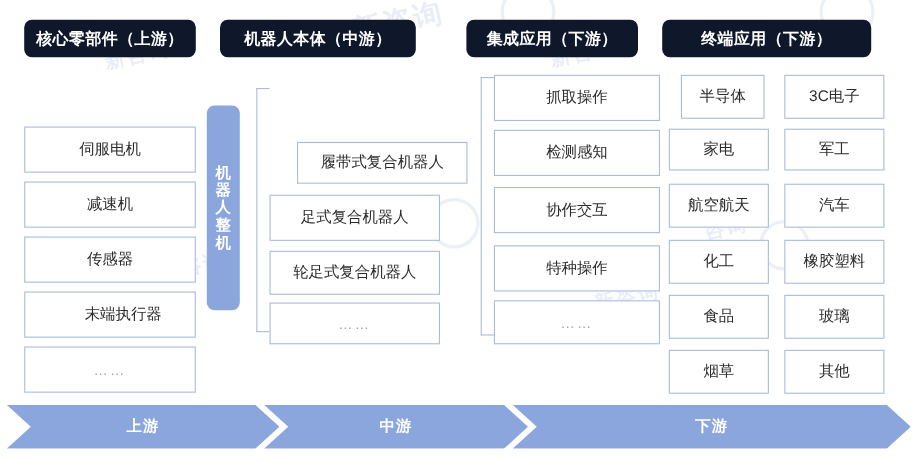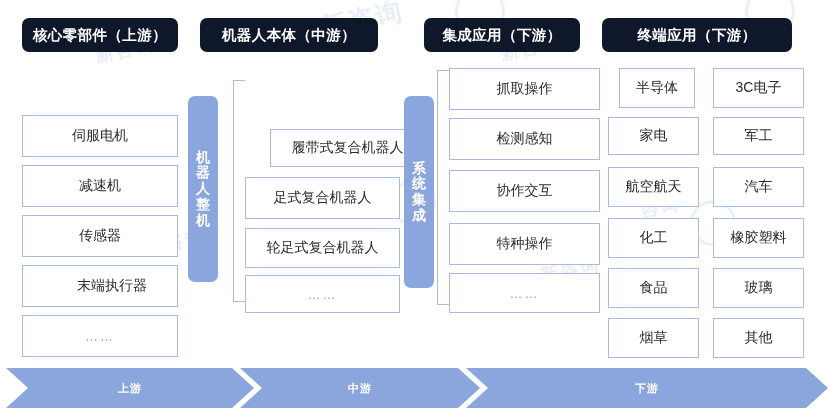--- a/index.html
+++ b/index.html
@@ -90,21 +90,21 @@
     box-sizing:border-box;
   }
 
   
   .ribbon{position:absolute;left:0;top:368px;width:835px;height:40px;}
   .chev{
     position:absolute;
     top:0;height:40px;
     background:#8ba6dd;
     color:#ffffff;
-    font-size:11px;
+    font-size:14px;
     font-weight:bold;
     display:flex;align-items:center;justify-content:center;
     letter-spacing:1px;
     box-sizing:border-box;
   }
   .chev.c1{ clip-path:polygon(0 0, calc(100% - 22px) 0, 100% 50%, calc(100% - 22px) 100%, 0 100%, 22px 50%); }
   .chev.c2{ clip-path:polygon(0 0, calc(100% - 22px) 0, 100% 50%, calc(100% - 22px) 100%, 0 100%, 22px 50%); }
   .chev.c3{ clip-path:polygon(0 0, calc(100% - 22px) 0, 100% 50%, calc(100% - 22px) 100%, 0 100%, 22px 50%); }
 </style>
 </head>
@@ -139,23 +139,20 @@
   <div class="vpill" style="left:188px;top:96px;width:30px;height:186px;">
     <span>机器人整机</span>
   </div>
   <div class="bracket" style="left:233px;top:80px;width:12px;height:222px;"></div>
 
   <div class="box" style="left:245px;top:129px;width:155px;height:38px;margin-left:25px;">履带式复合机器人</div>
   <div class="box" style="left:245px;top:177px;width:155px;height:42px;">足式复合机器人</div>
   <div class="box" style="left:245px;top:228px;width:155px;height:40px;">轮足式复合机器人</div>
   <div class="box dots" style="left:245px;top:275px;width:155px;height:38px;">……</div>
 
-  <div class="vpill" style="left:404px;top:96px;width:30px;height:192px;">
-    <span>系统集成</span>
-  </div>
   <div class="bracket" style="left:437px;top:70px;width:12px;height:235px;"></div>
 
   <div class="box" style="left:449px;top:68px;width:151px;height:42px;">抓取操作</div>
   <div class="box" style="left:449px;top:118px;width:151px;height:42px;">检测感知</div>
   <div class="box" style="left:449px;top:170px;width:151px;height:42px;">协作交互</div>
   <div class="box" style="left:449px;top:223px;width:151px;height:42px;">特种操作</div>
   <div class="box dots" style="left:449px;top:273px;width:151px;height:40px;">……</div>
 
   <div class="box" style="left:619px;top:68px;width:76px;height:40px;">半导体</div>
   <div class="box" style="left:608px;top:117px;width:91px;height:38px;">家电</div>

